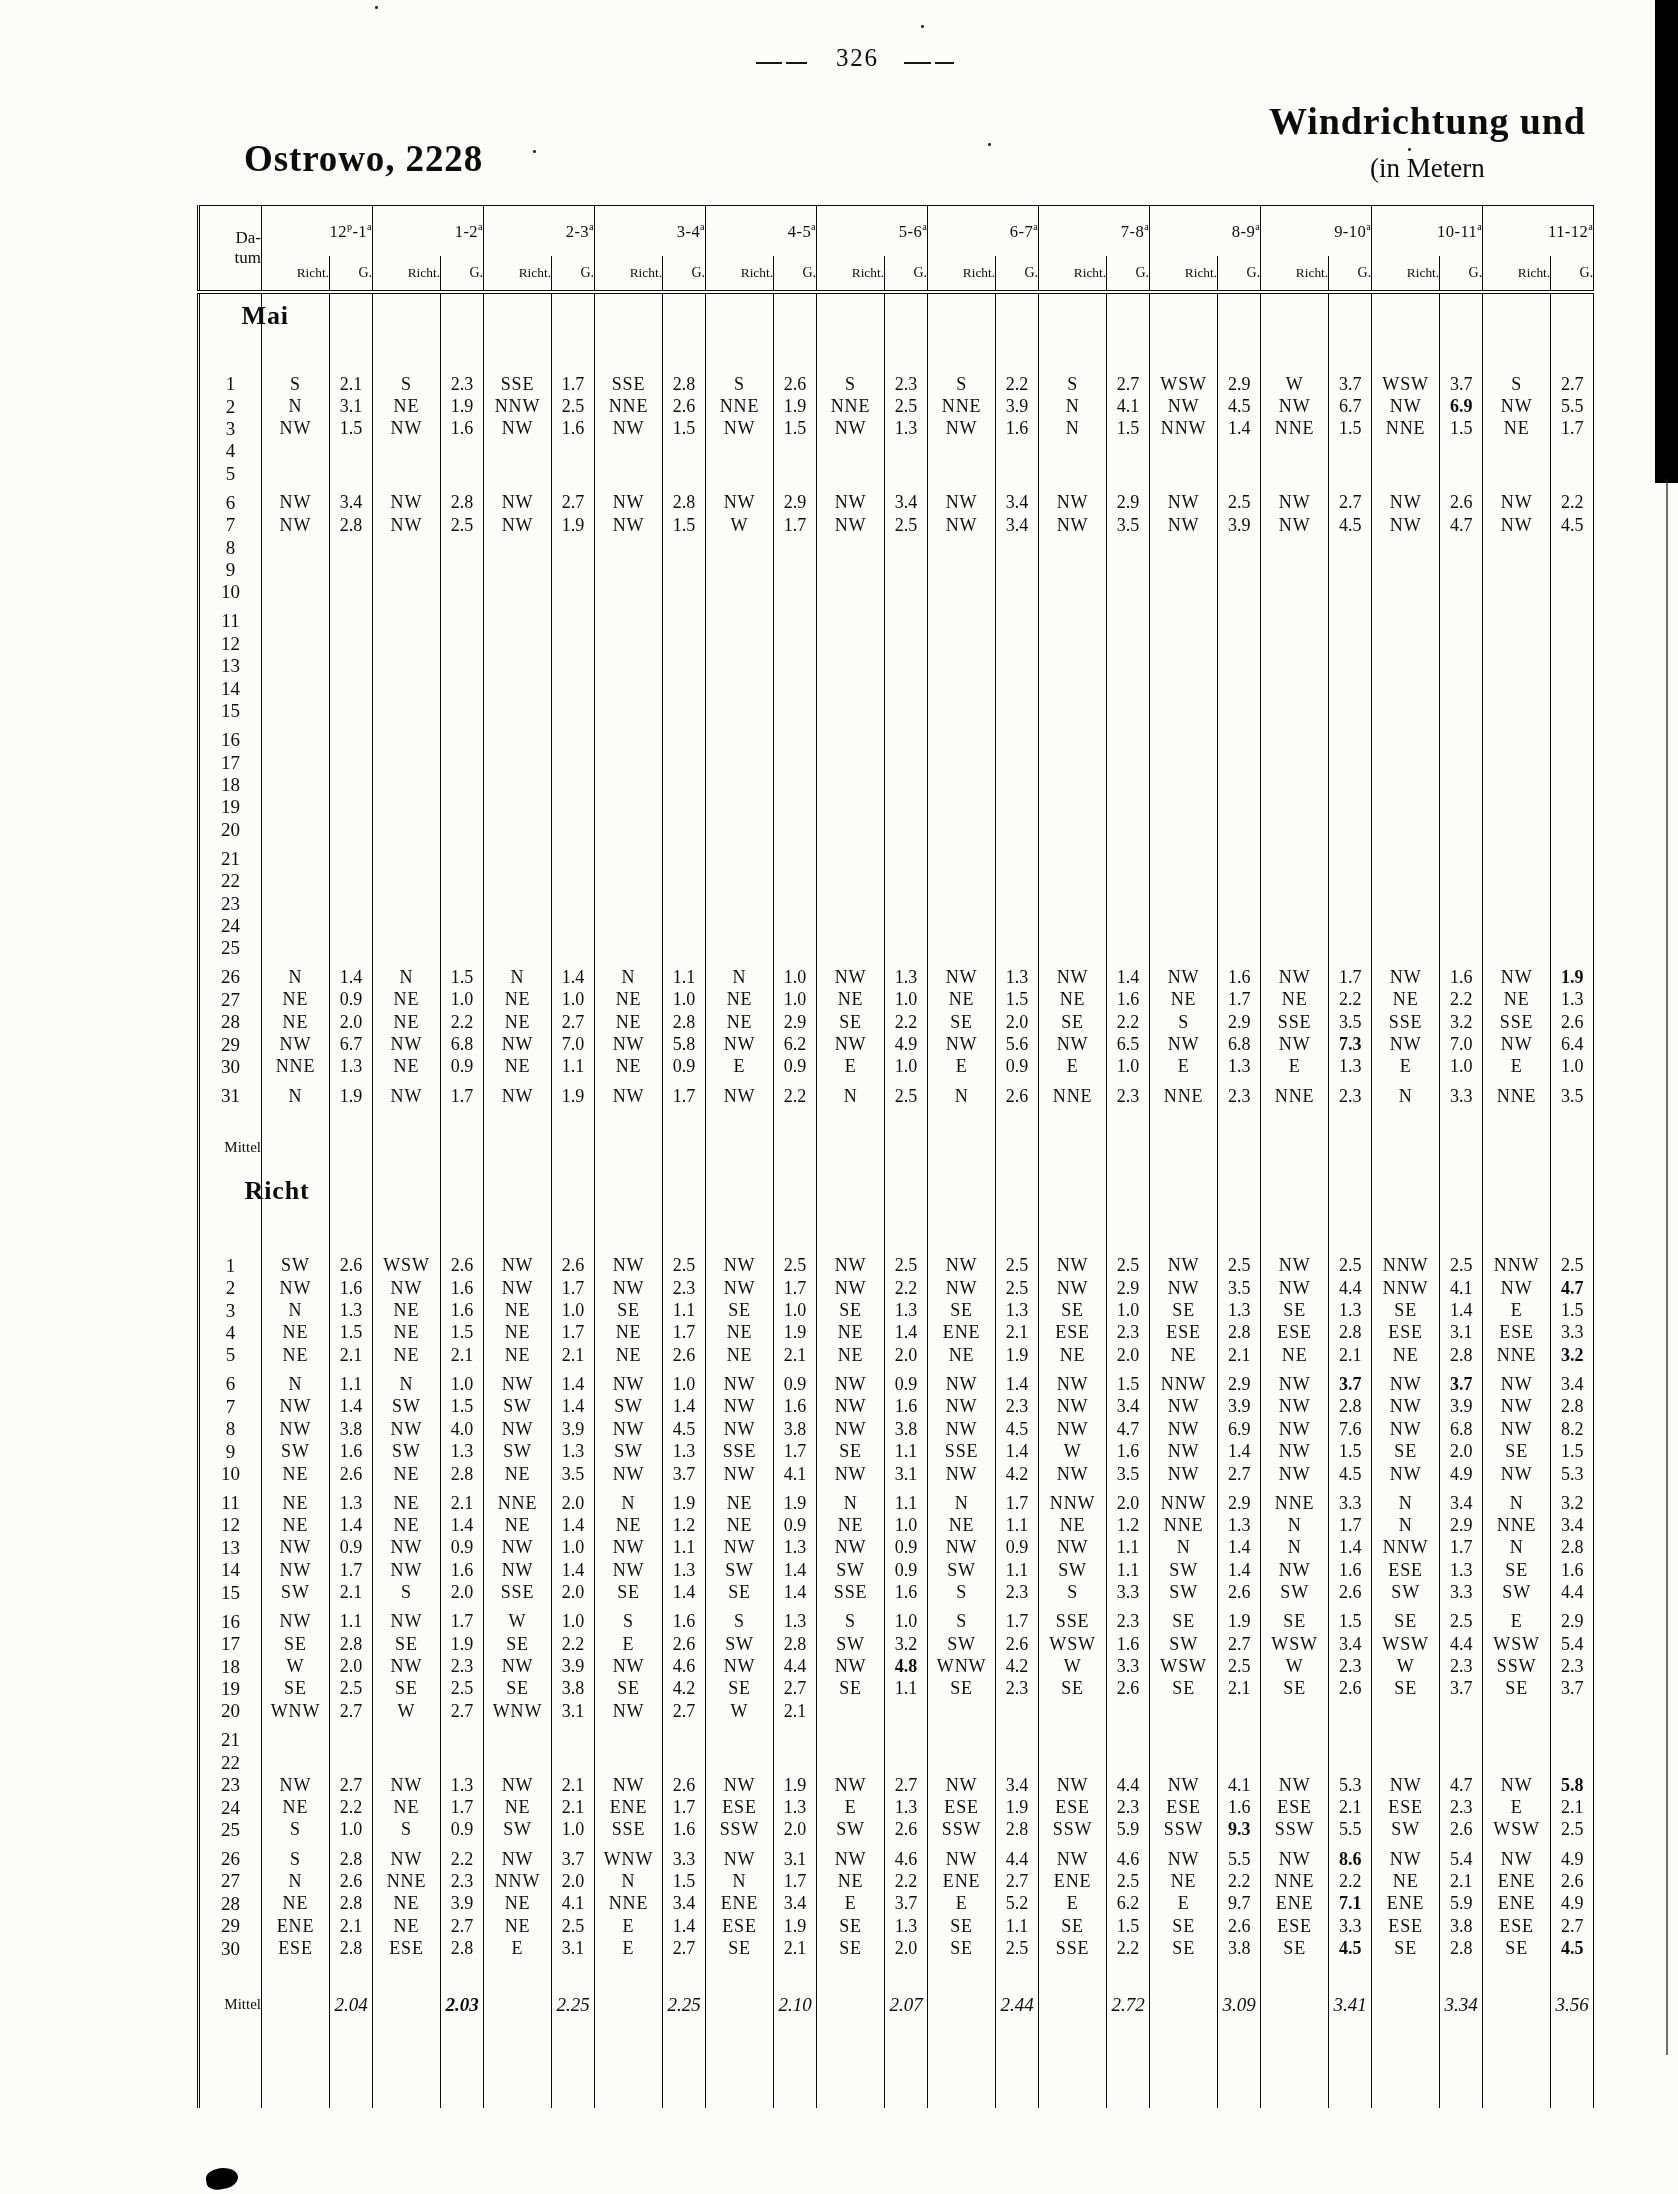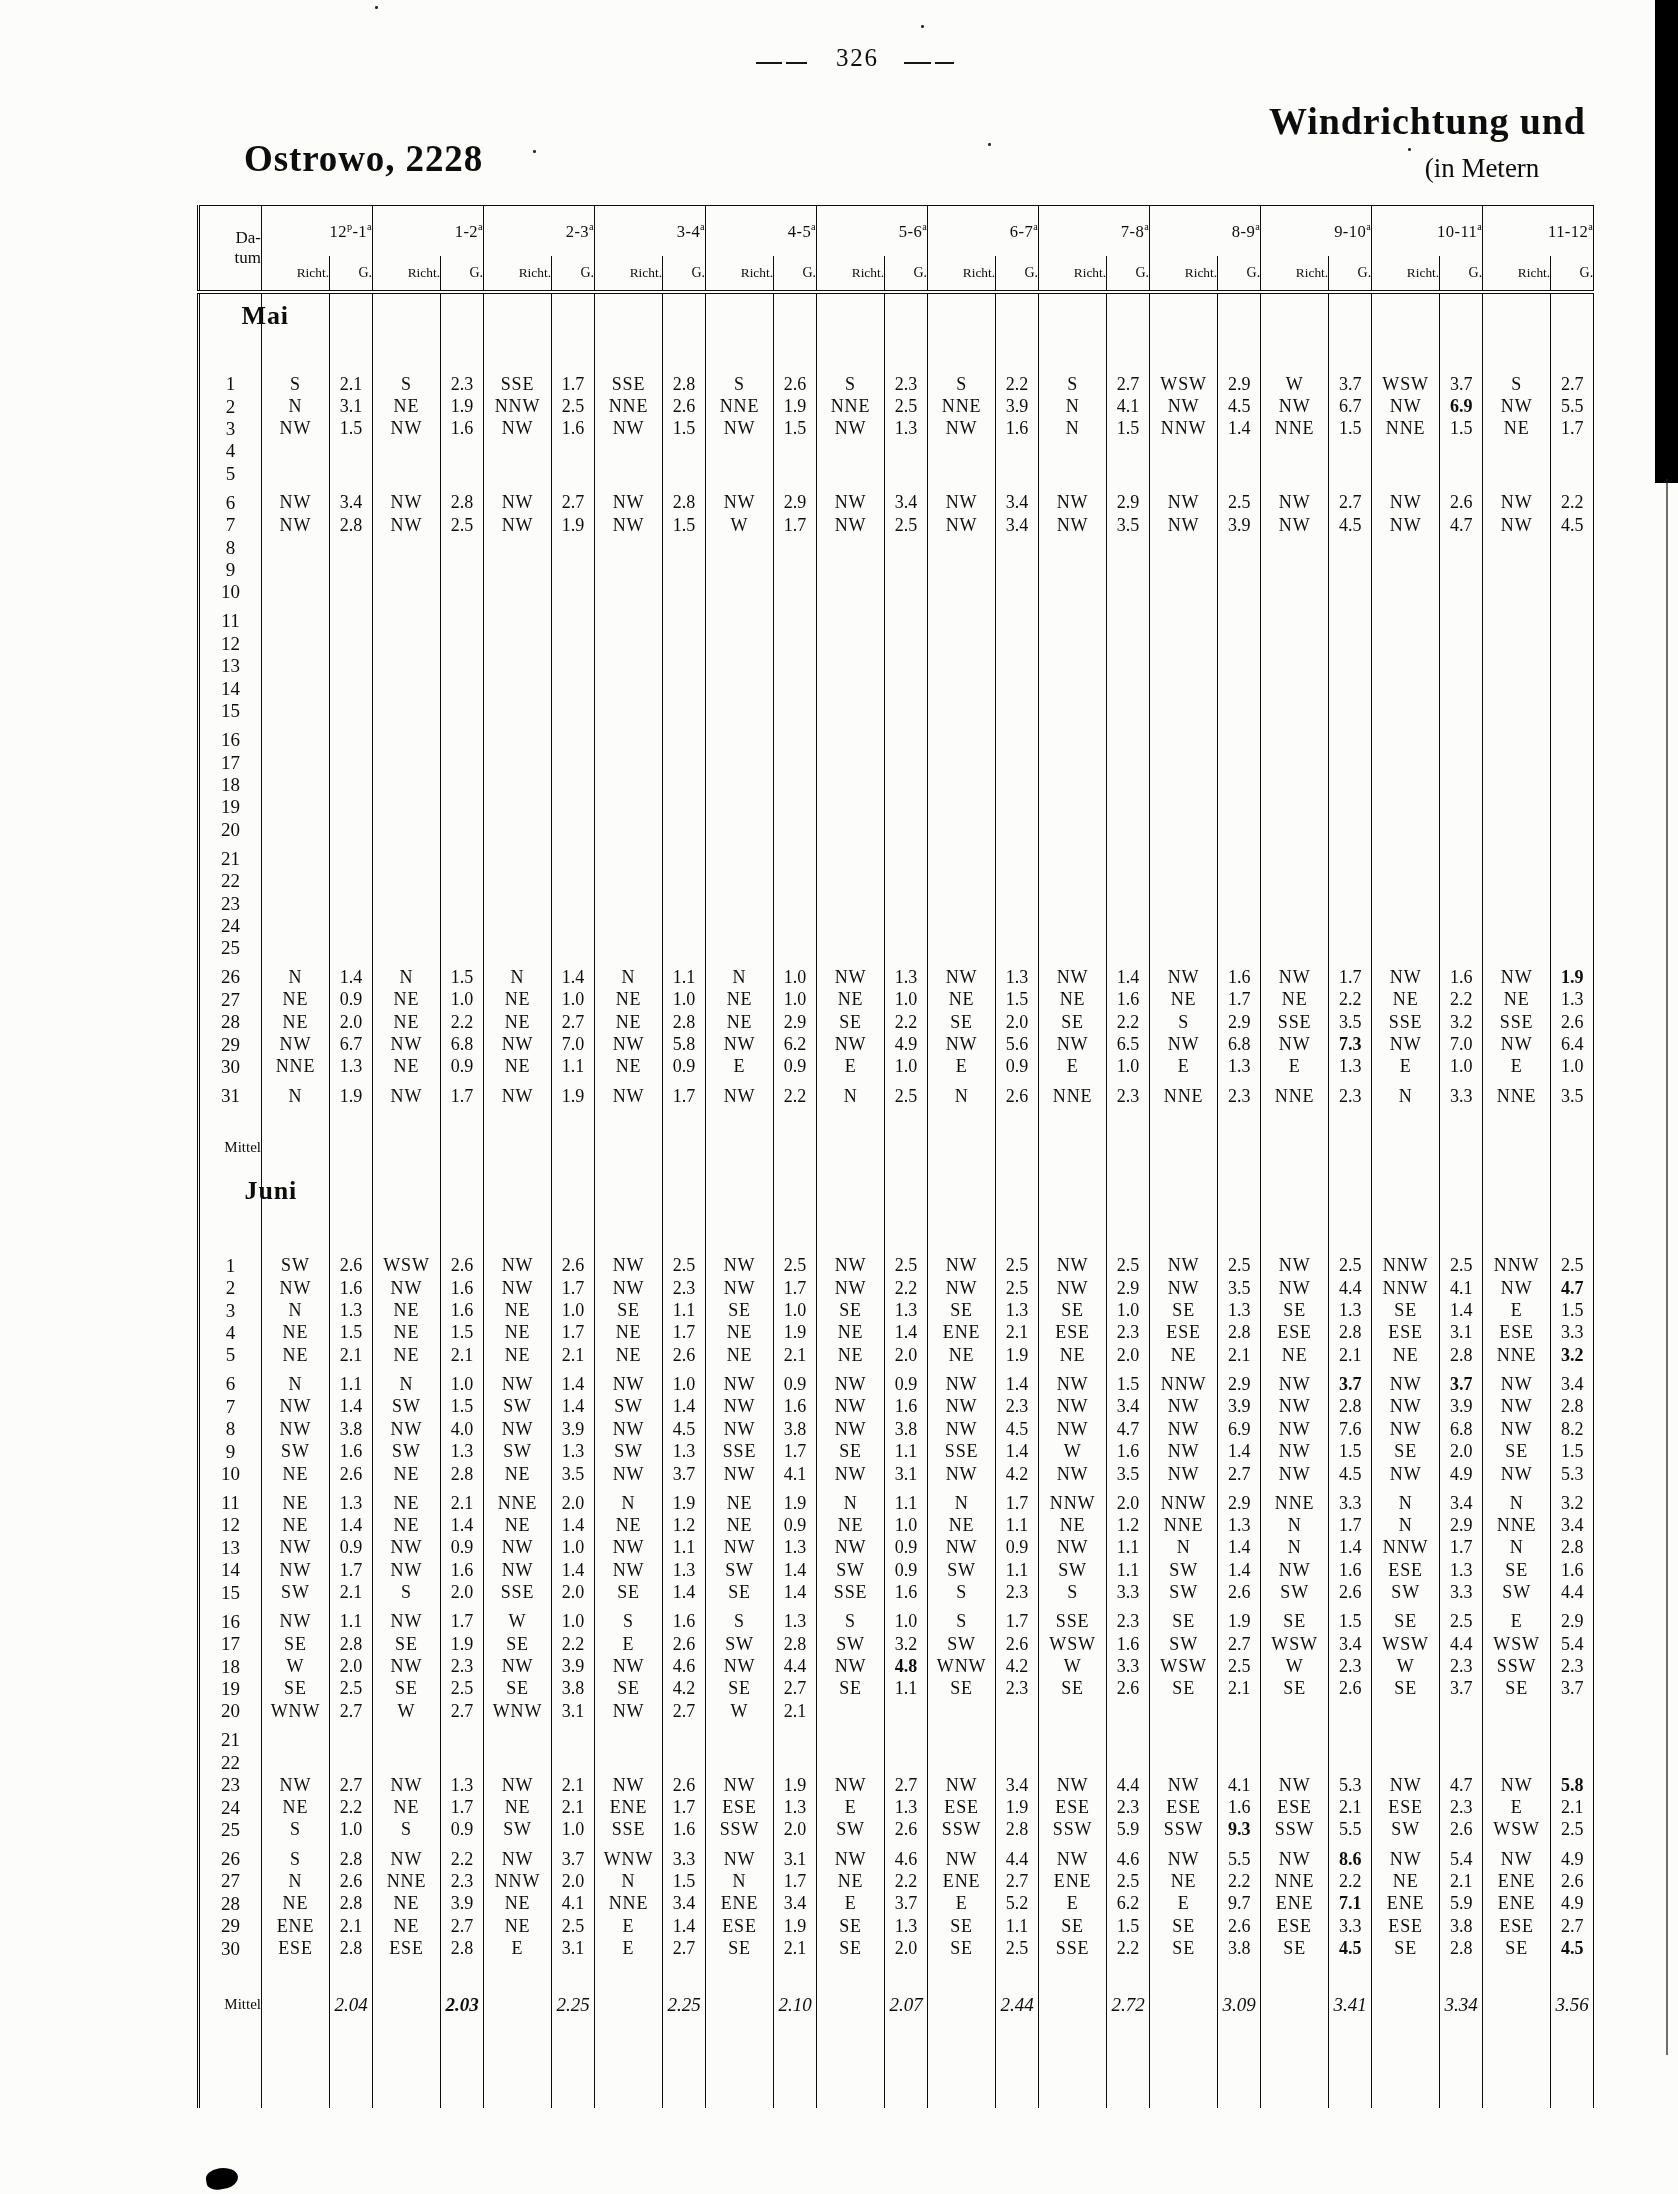--- a/index.html
+++ b/index.html
@@ -2,21 +2,21 @@
 <html style="font-size:7.2px"><head>
 <meta charset="utf-8">
 <style>
   html,body{margin:0;padding:0}
   body{position:relative;width:1679px;height:2194px;background:#fcfcfb;overflow:hidden;
        font-family:"Liberation Serif","DejaVu Serif",serif;color:#0d0d0d}
   .pageno{position:absolute;top:44px;left:836px;font-size:25px;letter-spacing:1.8px}
   .dash{position:absolute;top:62px;height:2.2px;background:#161616}
   .title-left{position:absolute;top:137px;left:244px;font-size:37px;font-weight:bold;letter-spacing:0.9px}
   .hdr1{position:absolute;top:99px;left:1262px;width:331px;font-size:38px;font-weight:bold;text-align:center;letter-spacing:0.9px}
-  .hdr2{position:absolute;top:153px;left:1370px;width:224px;font-size:27px;text-align:center}
+  .hdr2{position:absolute;top:153px;left:1370px;width:224px;font-size:27px;text-align:left}
   .month-label{position:absolute;font-size:26px;font-weight:bold;background:#fcfcfb;padding:0 4.5px;letter-spacing:0.9px}
   #mai-label{top:301px;left:237px}
   #juni-label{top:1176px;left:240px}
 
   table{position:absolute;top:205px;left:197px;border-collapse:collapse;table-layout:fixed;width:1395px;
         border-top:1.8px solid #0d0d0d;border-left:3.6px double #0d0d0d;border-right:0}
   th,td{padding:0;margin:0;overflow:hidden;white-space:nowrap}
   thead th{font-weight:normal;vertical-align:middle;text-align:right}
   .day-th{font-size:17px;line-height:19.7px;border-right:1.3px solid #0d0d0d;border-bottom:4.9px double #0d0d0d}
   .hour-th{font-size:16.6px;height:50px;border-right:1.3px solid #0d0d0d;letter-spacing:0.4px}
@@ -45,21 +45,21 @@
 <div class="pageno">326</div>
 <div class="dash" style="left:756px;width:26px"></div>
 <div class="dash" style="left:786px;width:20.6px"></div>
 <div class="dash" style="left:904px;width:27px"></div>
 <div class="dash" style="left:935px;width:19px"></div>
 <div class="title-left">Ostrowo, 2228</div>
 <div class="hdr1">Windrichtung und</div>
 <div class="hdr2">(in Metern</div>
 
 <div class="month-label" id="mai-label">Mai</div>
-<div class="month-label" id="juni-label">Juni</div>
+<div class="month-label" id="juni-label">Richt</div>
 
 <table>
     <colgroup>
       <col style="width: 63px;">
       <col style="width: 68px;">
       <col style="width: 43px;">
       <col style="width: 68px;">
       <col style="width: 43px;">
       <col style="width: 68px;">
       <col style="width: 43px;">

